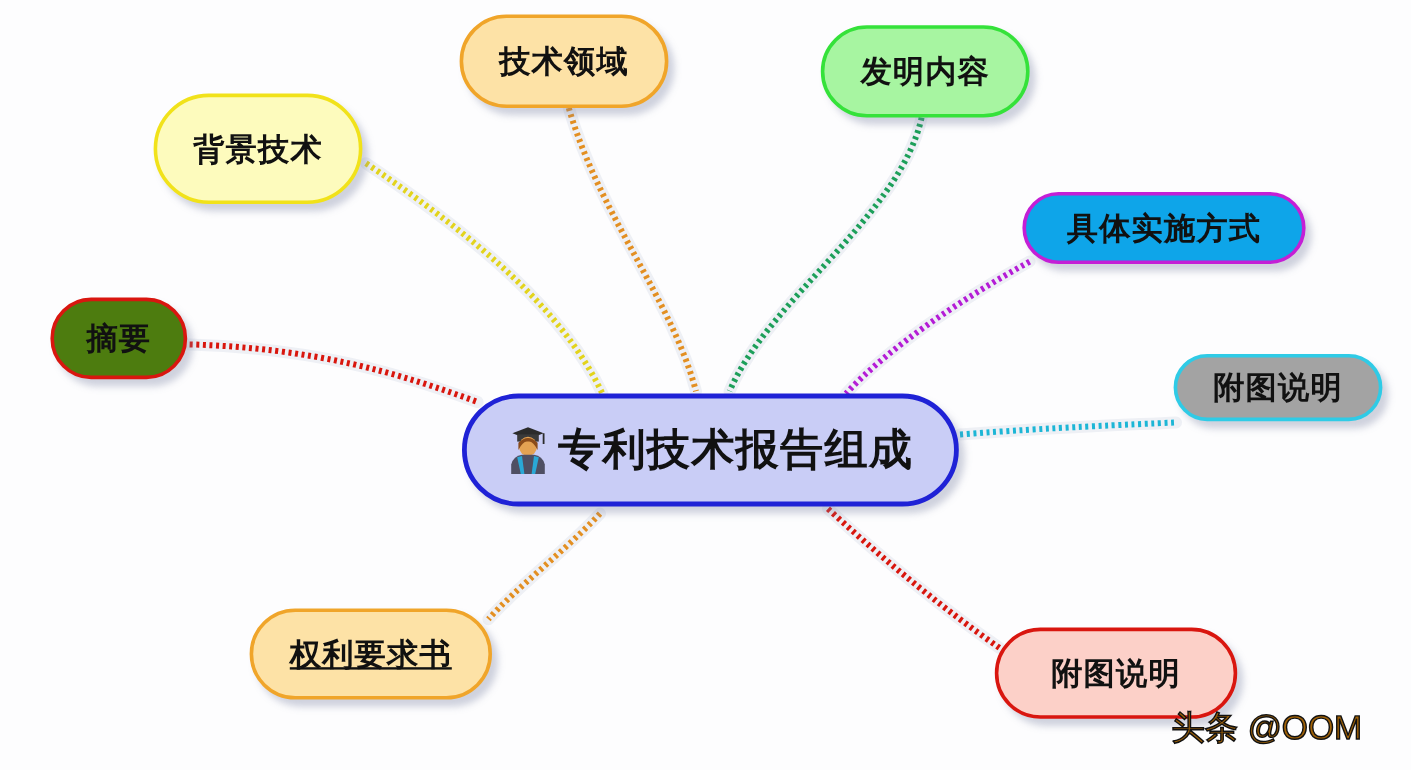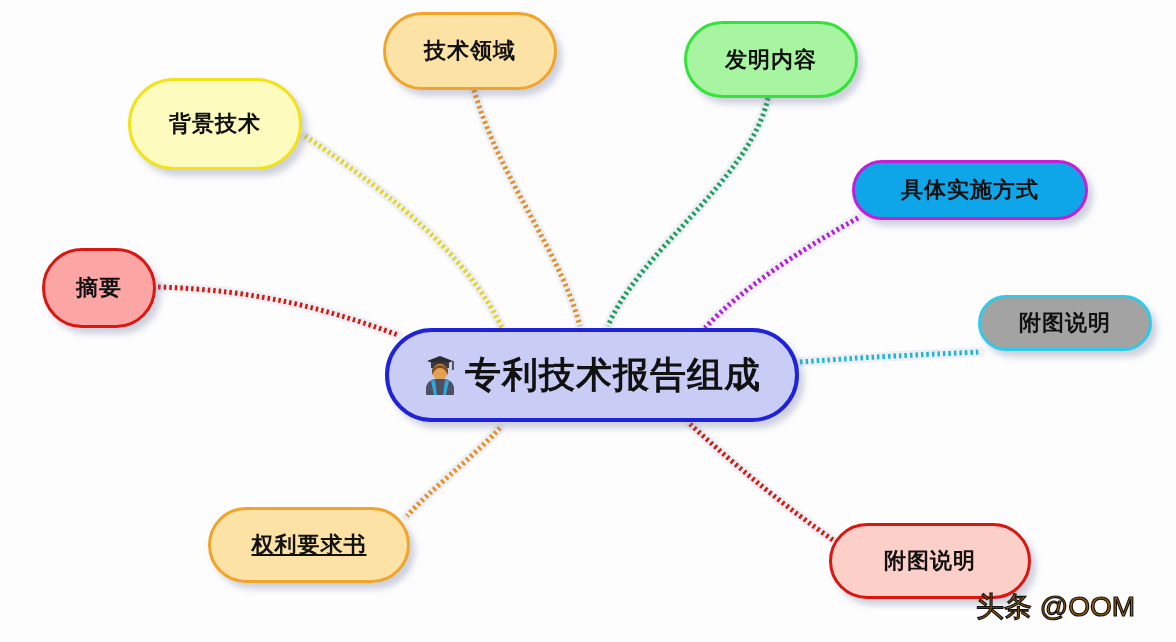--- a/index.html
+++ b/index.html
@@ -15,21 +15,21 @@
     position: absolute;
     box-sizing: border-box;
     border-radius: 999px;
     display: flex; align-items: center; justify-content: center;
     font-weight: bold;
     color: #111;
     box-shadow: 5px 6px 6px rgba(120,130,160,0.35);
     cursor: pointer;
     white-space: nowrap;
   }
-  .leaf { font-size: 22px; border-width: 3px; border-style: solid; letter-spacing: 1px; }
+  .leaf { font-size: 26px; border-width: 3px; border-style: solid; letter-spacing: 1px; }
   .center {
     font-size: 36px; border: 4px solid #1f22d6; background: #c9cdf6;
     letter-spacing: 1px;
     align-items: center;
   }
   .center .avatar { width: 34px; height: 40px; margin-right: 8px; display: inline-block; }
   .watermark {
     position: absolute; left: 976px; top: 588px;
     font-size: 28px; color: #a16207;
     -webkit-text-stroke: 1.2px #111;
@@ -91,21 +91,21 @@
   </div>
 
   <div class="node leaf" style="left:829px; top:523px; width:202px; height:76px; background:#fcd0c8; border-color:#d9160f;">
     <span>附图说明</span>
   </div>
 
   <div class="node leaf" style="left:208px; top:507px; width:202px; height:76px; background:#fde2a6; border-color:#f0a52a;text-decoration:underline;">
     <span>权利要求书</span>
   </div>
 
-  <div class="node leaf" style="left:42px; top:248px; width:114px; height:80px; background:#fca5a5; border-color:#d9160f;">
+  <div class="node leaf" style="left:42px; top:248px; width:114px; height:68px; background:#4d7c0f; border-color:#d9160f;">
     <span>摘要</span>
   </div>
 
   <div class="node center" style="left:385px; top:328px; width:414px; height:94px;">
     <span class="avatar">
       <svg width="34" height="40" viewBox="0 0 34 40">
         <polygon points="4,6 17,1 30,6 17,11" fill="#2b2b2b"></polygon>
         <line x1="30" y1="6" x2="30" y2="15" stroke="#2b2b2b" stroke-width="1.5"></line>
         <rect x="8" y="7" width="18" height="6" fill="#3a3a3a"></rect>
         <ellipse cx="17" cy="17" rx="7.5" ry="8" fill="#e3a253"></ellipse>

